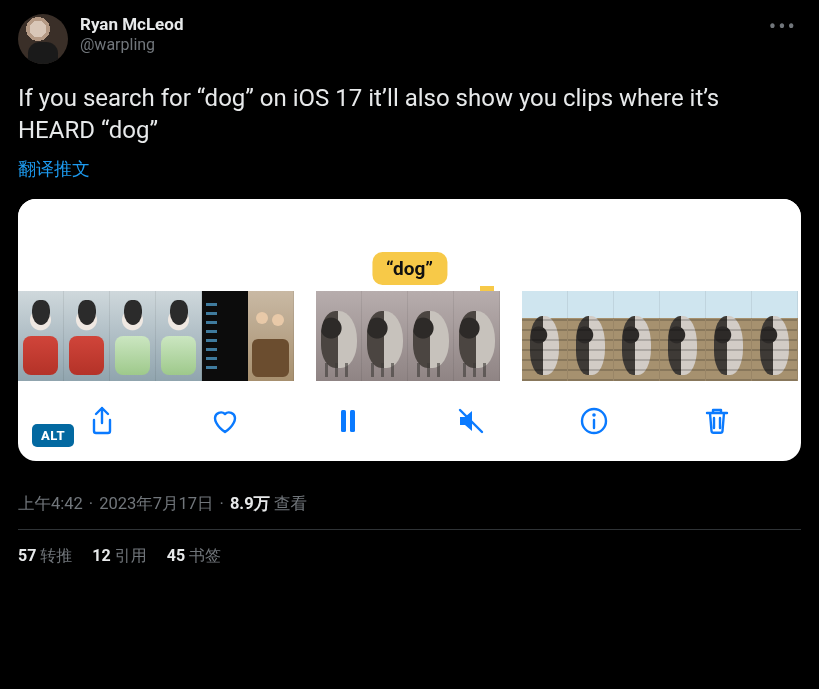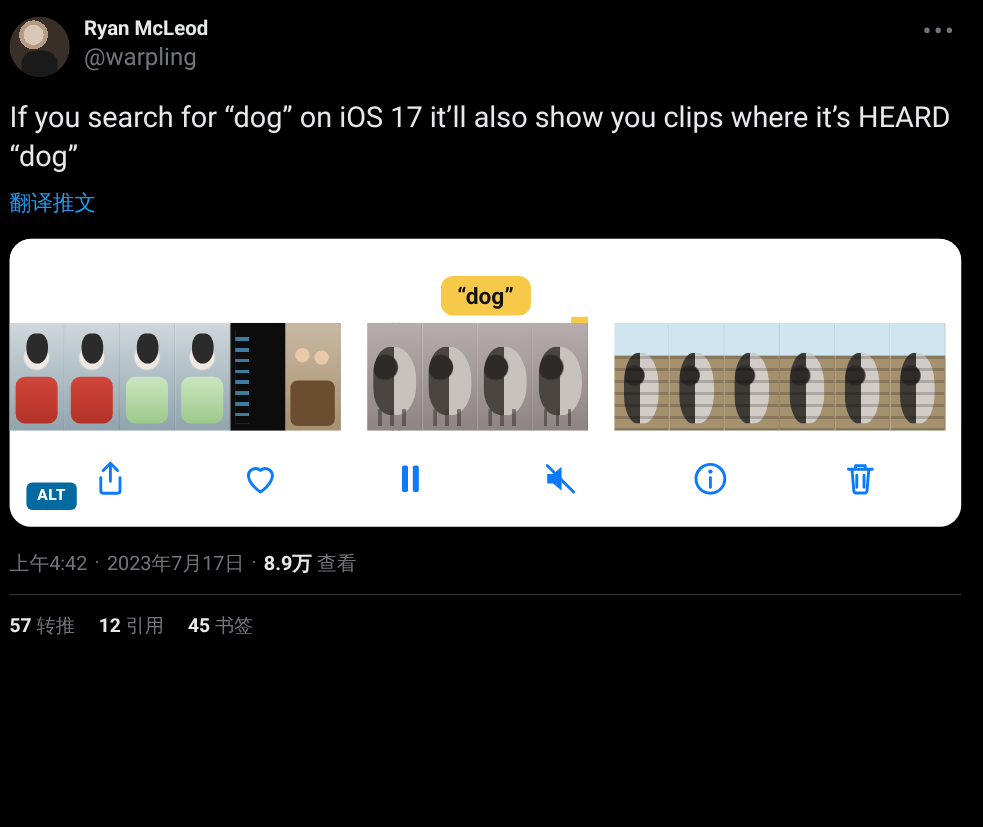--- a/index.html
+++ b/index.html
@@ -5,21 +5,21 @@
   * { box-sizing: border-box; margin: 0; padding: 0; }
   html, body {
     width: 819px;
     height: 689px;
     background: #000;
     font-family: -apple-system, BlinkMacSystemFont, "Segoe UI", Roboto, Helvetica, Arial, sans-serif;
     color: #e7e9ea;
     overflow: hidden;
   }
   .tweet {
-    padding: 14px 18px 0 8px;
+    padding: 14px 18px 0 18px;
     position: relative;
   }
   .header {
     display: flex;
     align-items: flex-start;
     gap: 12px;
   }
   .avatar {
     width: 50px;
     height: 50px;
@@ -31,21 +31,21 @@
   }
   .avatar::after {
     content: "";
     position: absolute;
     left: 10px; top: 28px; right: 10px; bottom: -6px;
     background: #1a1a1a;
     border-radius: 40% 40% 0 0;
   }
   .names { display: flex; flex-direction: column; line-height: 1.25; }
   .display-name { font-weight: 700; font-size: 17px; color: #e7e9ea; }
-  .handle { font-size: 20px; color: #71767b; }
+  .handle { font-size: 16px; color: #71767b; }
   .more-btn {
     position: absolute;
     top: 10px; right: 14px;
     color: #71767b;
     font-size: 22px;
     letter-spacing: 2px;
     cursor: pointer;
     padding: 4px 8px;
     border-radius: 50%;
   }
@@ -66,21 +66,21 @@
   .media-card {
     margin-top: 18px;
     width: 100%;
     background: #fff;
     border-radius: 18px;
     overflow: hidden;
     position: relative;
     padding-bottom: 12px;
   }
   .media-top {
-    height: 70px;
+    height: 92px;
     background: #fff;
     position: relative;
   }
   .dog-tag {
     position: absolute;
     left: 50%;
     transform: translateX(-50%);
     bottom: 6px;
     background: #f7c948;
     color: #111;
@@ -230,21 +230,21 @@
     background: #0369a1;
     color: #fff;
     font-weight: 800;
     font-size: 13px;
     letter-spacing: .5px;
     padding: 4px 9px;
     border-radius: 5px;
   }
 
   .meta-row {
-    margin-top: 20px;
+    margin-top: 32px;
     font-size: 16.5px;
     color: #71767b;
     display: flex;
     align-items: center;
     gap: 4px;
   }
   .meta-row .strong { color: #e7e9ea; font-weight: 700; }
   .sep { padding: 0 2px; }
 
   .divider {

